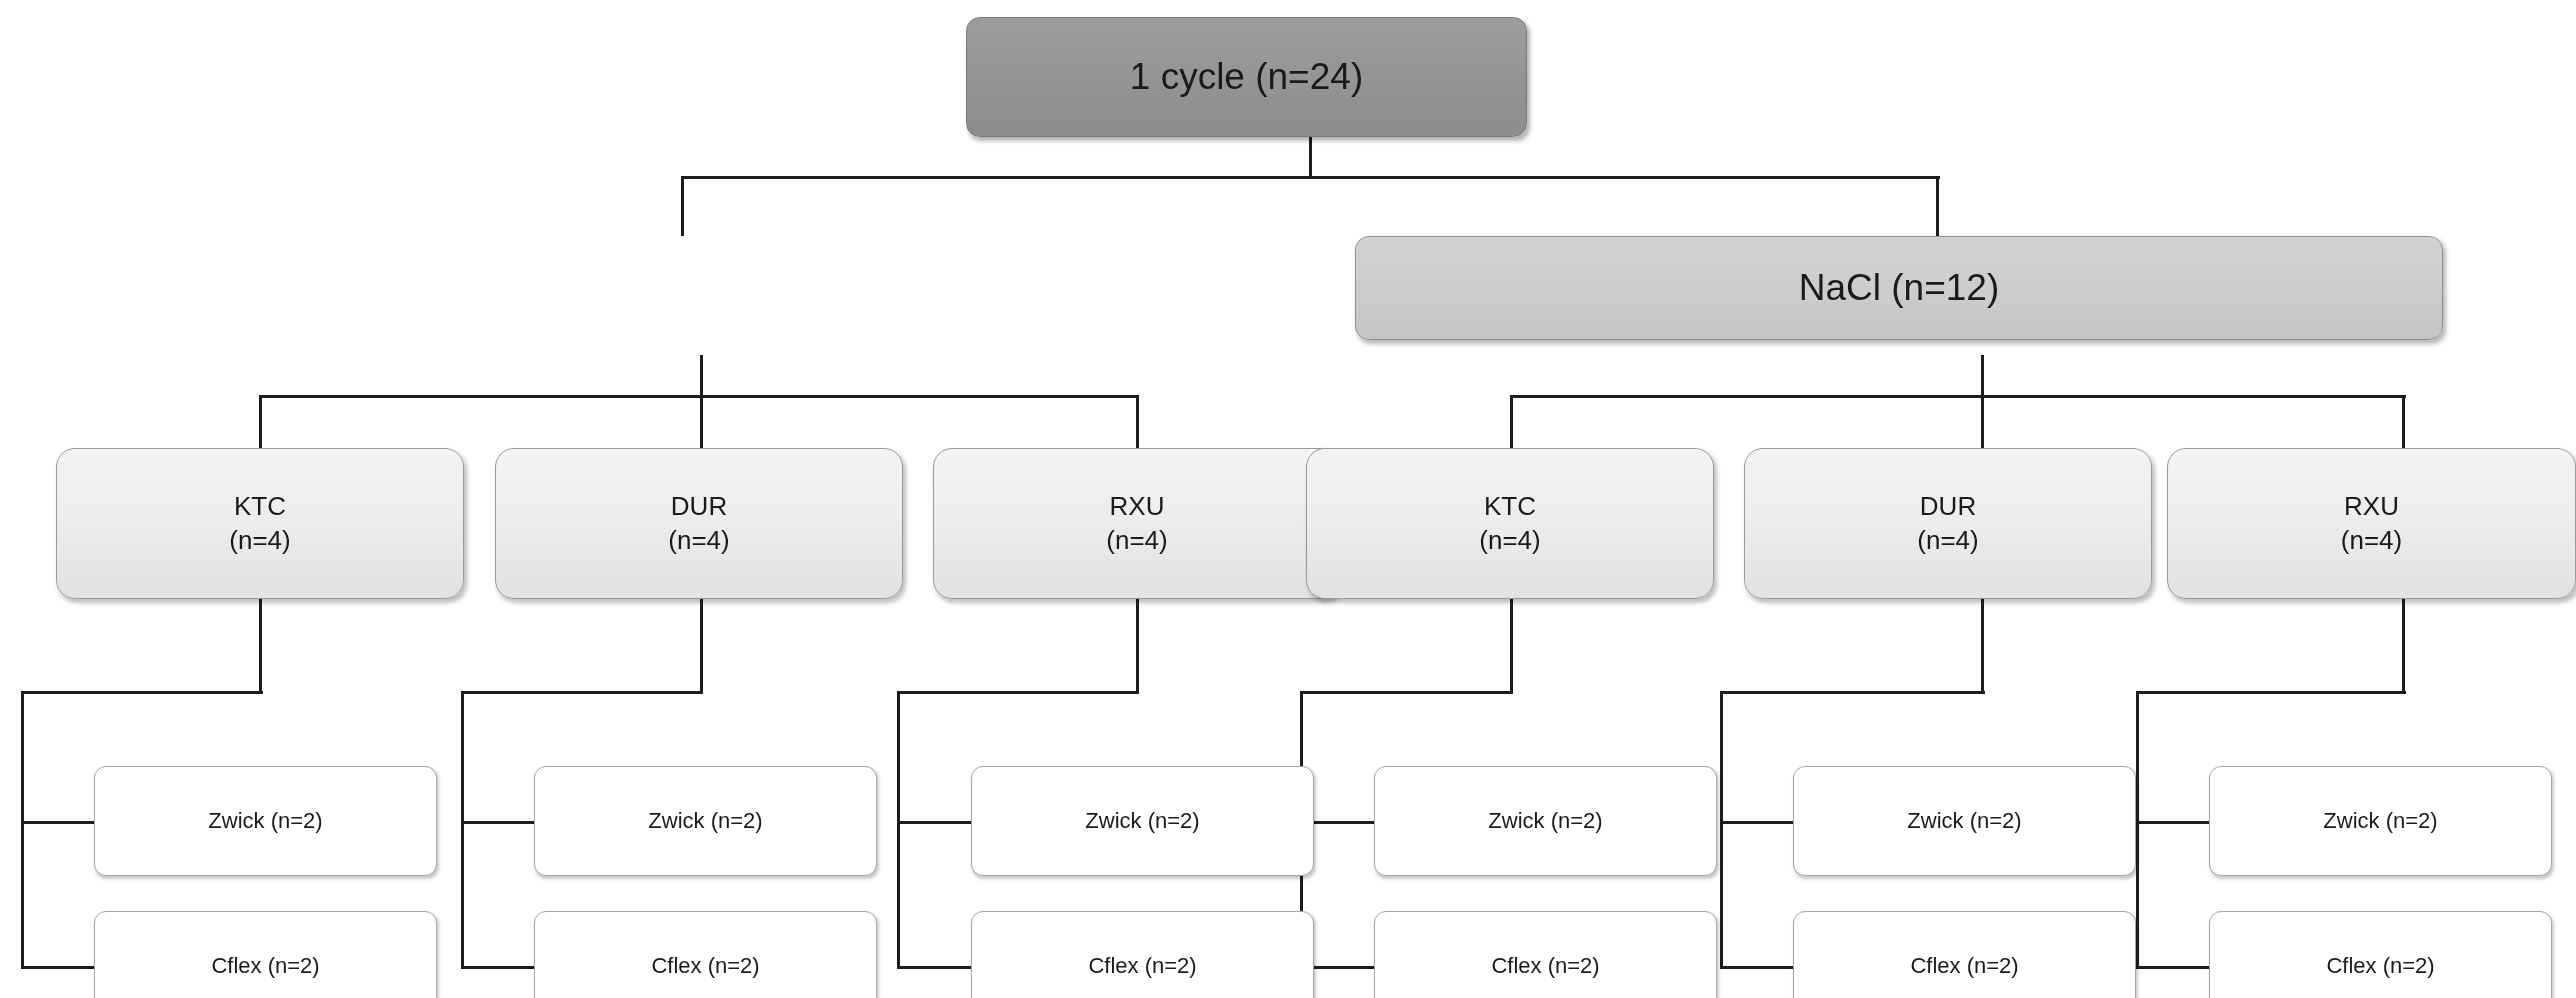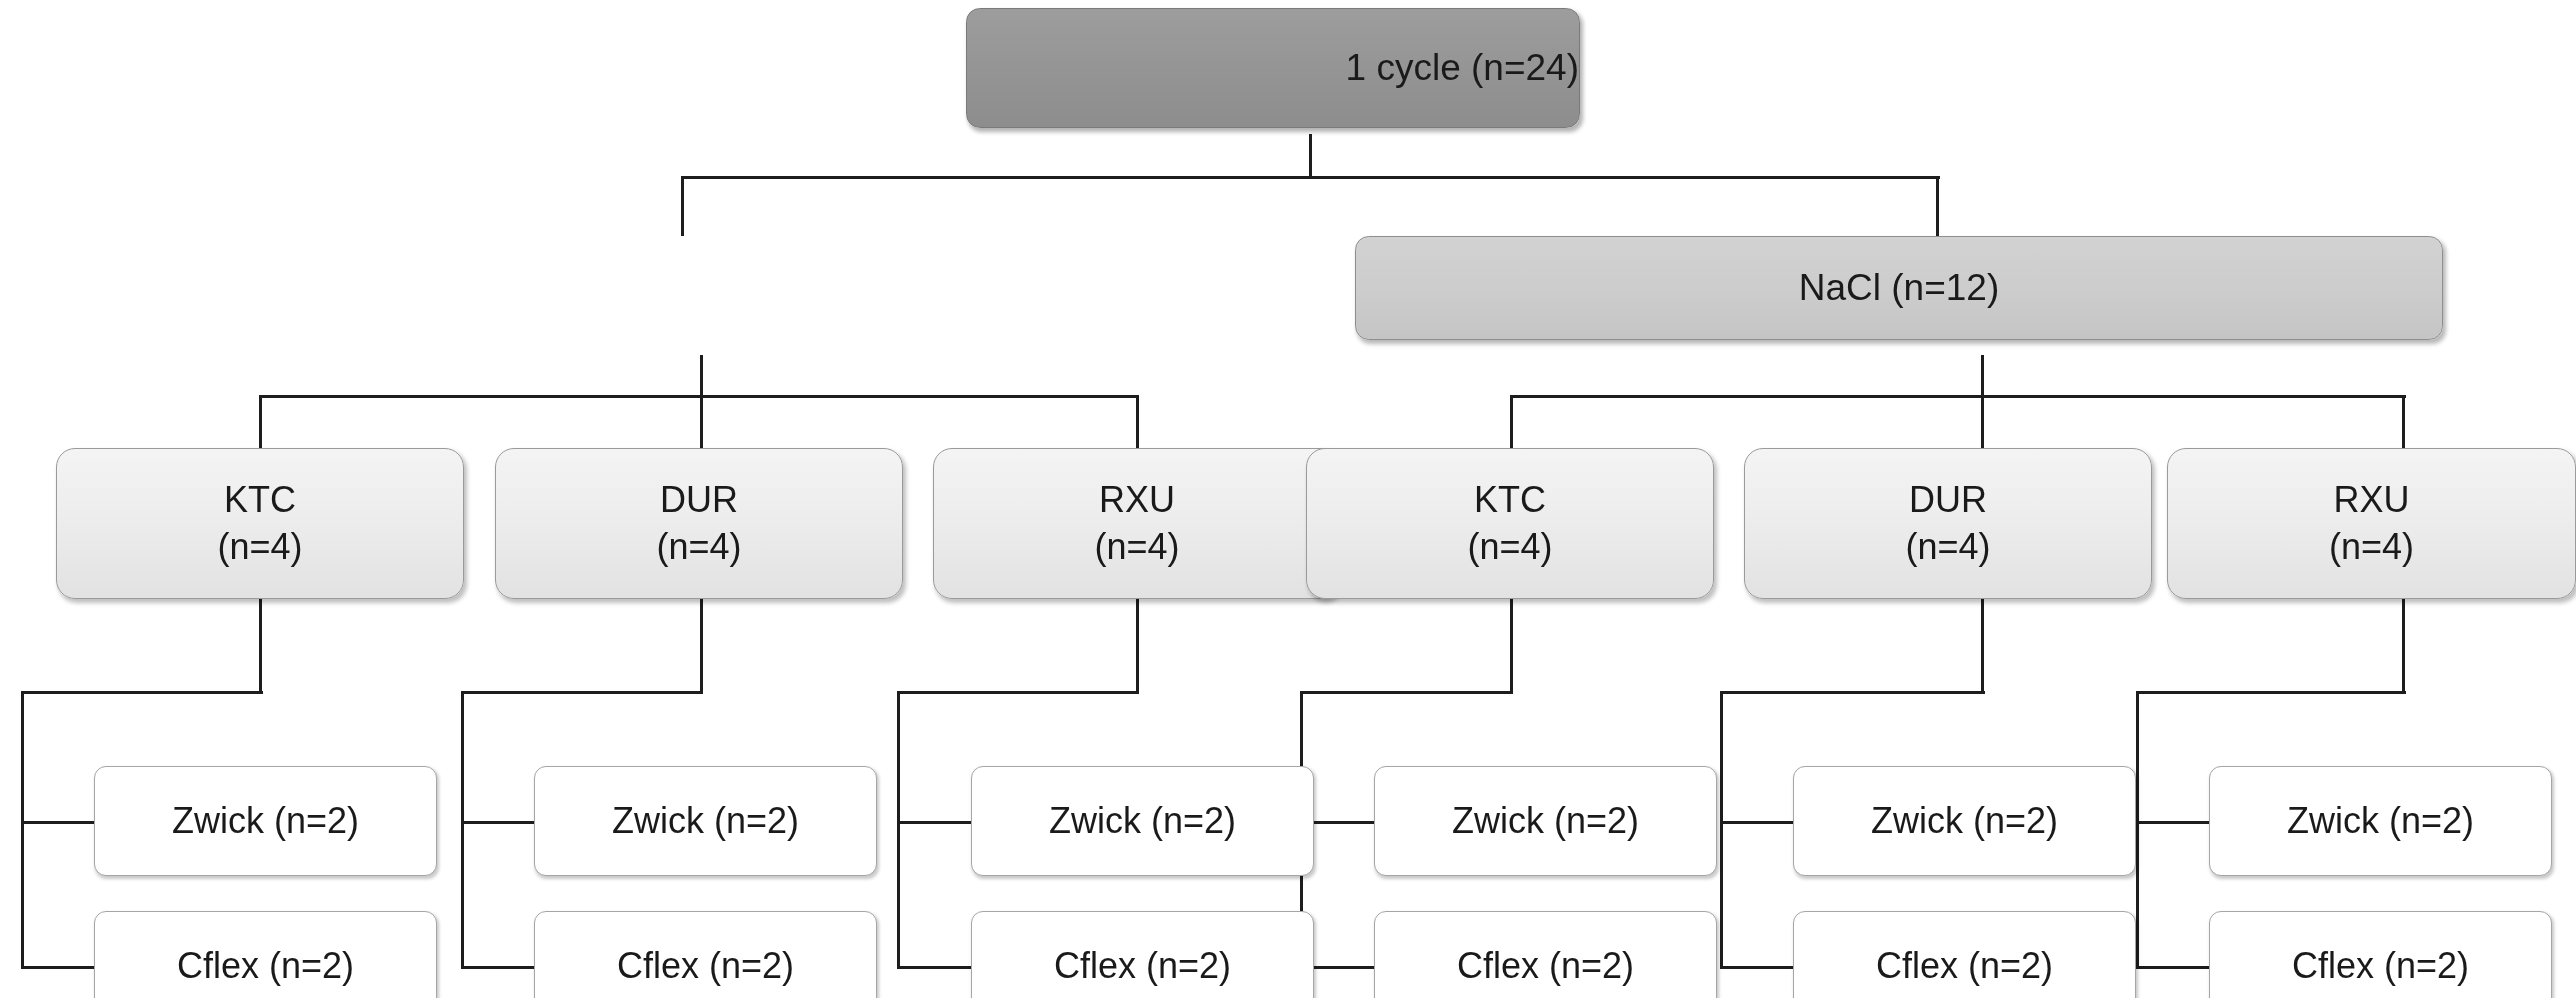--- a/index.html
+++ b/index.html
@@ -48,30 +48,30 @@
     border-radius: 13.7px;
     font-size: 37px;
     box-shadow: 2.6px 3.4px 4.3px rgba(0,0,0,0.28);
   }
 
   
   .lvl-group {
     background: linear-gradient(to bottom, #f4f4f4 0%, #ededed 45%, #e2e2e2 100%);
     border: 1.7px solid #9a9a9a;
     border-radius: 19px;
-    font-size: 36px;
+    font-size: 26px;
     box-shadow: 2.6px 3.4px 4.3px rgba(0,0,0,0.25);
   }
 
   
   .lvl-leaf {
     background: #ffffff;
     border: 1.7px solid #a6a6a6;
     border-radius: 12px;
-    font-size: 36px;
+    font-size: 22px;
     box-shadow: 1.7px 2.6px 3.4px rgba(0,0,0,0.22);
   }
 
   .node .line2 { display: block; }
 
   
   .conn {
     position: absolute;
     background: #1d1d1d;
     z-index: 1;
@@ -130,21 +130,21 @@
   <div class="conn v" style="left:1720px; top:691px; height:278px;"></div>
   <div class="conn h" style="left:1720px; top:821px; width:75px;"></div>
   <div class="conn h" style="left:1720px; top:966px; width:75px;"></div>
 
   <div class="conn v" style="left:2402px; top:599px; height:95px;"></div>
   <div class="conn h" style="left:2136px; top:691px; width:270px;"></div>
   <div class="conn v" style="left:2136px; top:691px; height:278px;"></div>
   <div class="conn h" style="left:2136px; top:821px; width:75px;"></div>
   <div class="conn h" style="left:2136px; top:966px; width:75px;"></div>
 
-  <div class="node lvl-root" style="left:966px; top:8px; width:614px; height:120px;align-items:flex-end;">
+  <div class="node lvl-root" style="left:966px; top:17px; width:561px; height:120px;">
     <span>1 cycle (n=24)</span>
   </div>
 
 
   <div class="node lvl-mid" style="left:1355px; top:236px; width:1088px; height:104px;">
     <span>NaCl (n=12)</span>
   </div>
 
   <div class="node lvl-group" style="left:56px; top:448px; width:408px; height:151px;">
     <span class="line1">KTC</span>

